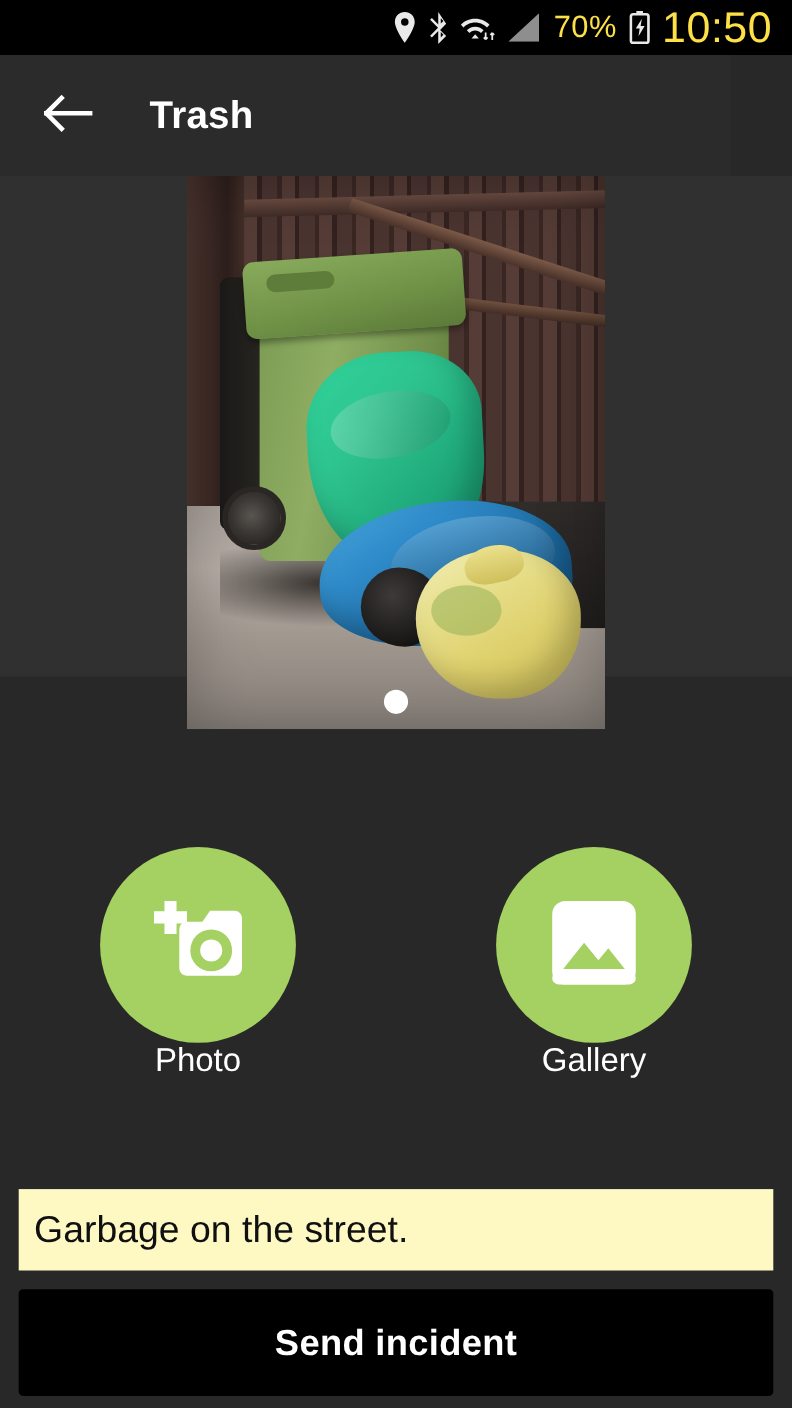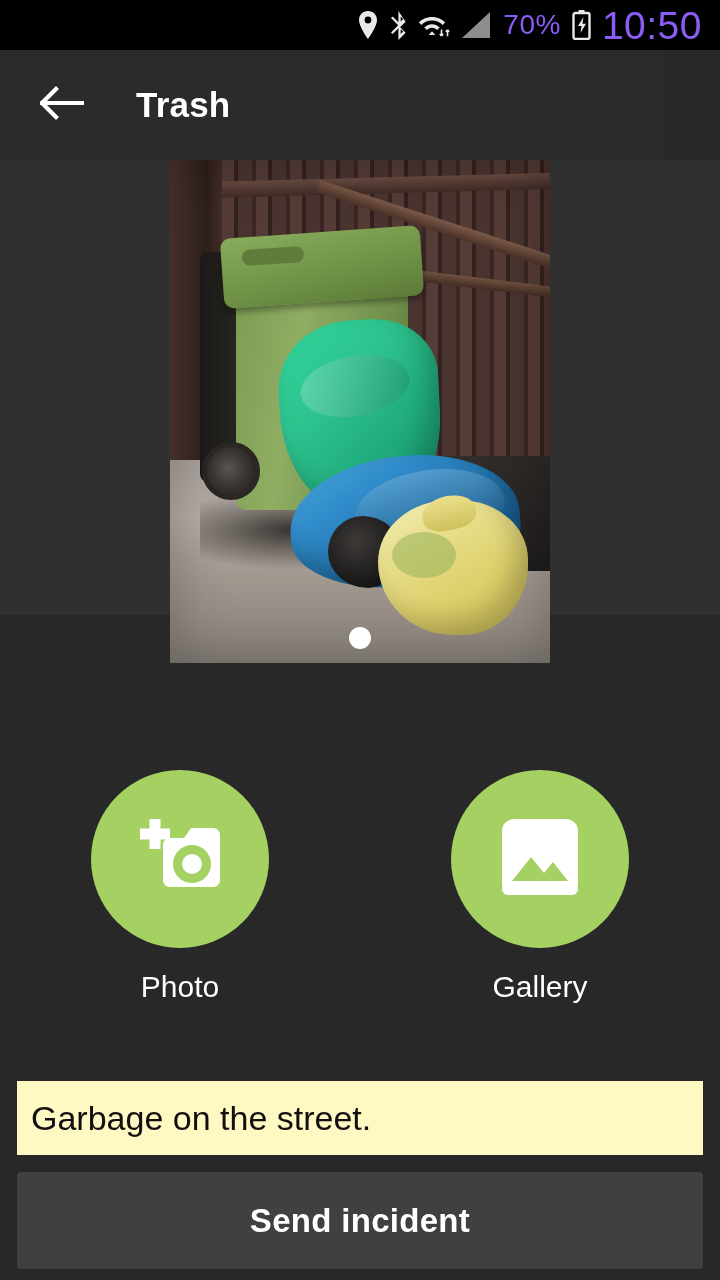--- a/index.html
+++ b/index.html
@@ -11,21 +11,21 @@
   }
   .screen { position:relative; width:720px; height:1280px; background:#282828; }
 
   
   .statusbar{
     position:absolute; top:0; left:0; width:720px; height:50px;
     background:#000; display:flex; align-items:center; justify-content:flex-end;
     padding-right:18px; gap:11px;
   }
   .sb-icon{ display:flex; align-items:center; justify-content:center; color:#e9e9e9; }
-  .sb-text{ color:#8b5cf6; font-size:28px; letter-spacing:.5px; line-height:1; }
+  .sb-text{ color:#fde047; font-size:28px; letter-spacing:.5px; line-height:1; }
   .sb-text.pct{ font-size:28px; }
   .sb-clock{ font-size:39px; }
 
   
   .appbar{
     position:absolute; top:50px; left:0; width:664px; height:110px;
     background:#2b2b2b; display:flex; align-items:center;
   }
   .back-btn{
     width:74px; height:74px; margin-left:26px;
@@ -169,34 +169,34 @@
   
   .actions{
     position:absolute; top:770px; left:0; width:720px; height:230px;
     display:flex; justify-content:space-around; align-items:flex-start;
   }
   .action{ width:260px; display:flex; flex-direction:column; align-items:center; cursor:pointer; }
   .action-circle{
     width:178px; height:178px; border-radius:50%; background:#A4D161;
     display:flex; align-items:center; justify-content:center;
   }
-  .action-label{ margin-top:22px; color:#ffffff; font-size:30px; }
+  .action-label{ color:#ffffff; font-size:30px; }
 
   
   .desc-input{
     position:absolute; left:17px; top:1081px; width:686px; height:74px;
     background:#fef9c3; border:none; outline:none;
     font-family:"Liberation Sans", sans-serif; font-size:34px; color:#101010;
     padding:0 14px;
   }
 
   
   .send-btn{
     position:absolute; left:17px; top:1172px; width:686px; height:97px;
-    background:#404040; border:none; border-radius:4px; cursor:pointer;
+    background:#000000; border:none; border-radius:4px; cursor:pointer;
     color:#ffffff; font-family:"Liberation Sans", sans-serif;
     font-size:33px; font-weight:700; letter-spacing:.3px;
   }
 </style>
 </head>
 <body>
 
 <div class="screen">
 
   <div class="statusbar">

